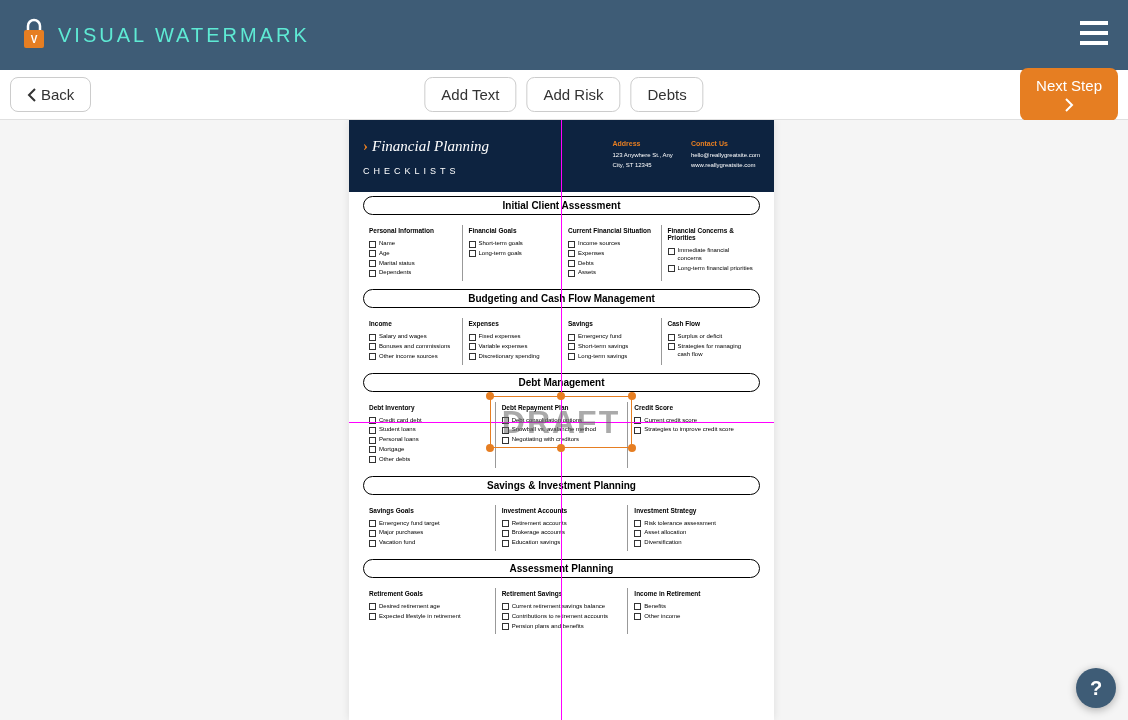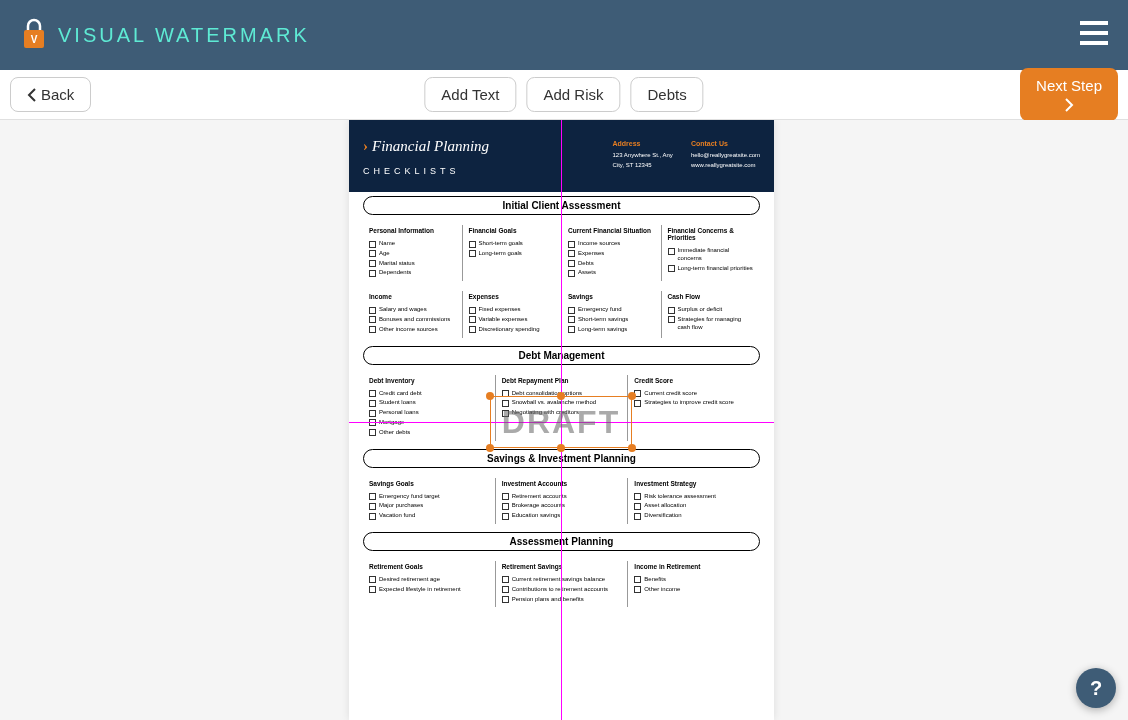--- a/index.html
+++ b/index.html
@@ -177,20 +177,21 @@
             <div class="col-title">Financial Concerns &amp; Priorities</div>
             <div class="check-item">
               <span>Immediate financial concerns</span>
             </div>
             <div class="check-item">
               <span>Long-term financial priorities</span>
             </div>
           </div>
         </div>
       </div>
+      <div class="section-header">Budgeting and Cash Flow Management</div>
       <div class="section">
         <div class="section-cols">
           <div class="section-col">
             <div class="col-title">Income</div>
             <div class="check-item">
               <span>Salary and wages</span>
             </div>
             <div class="check-item">
               <span>Bonuses and commissions</span>
             </div>

